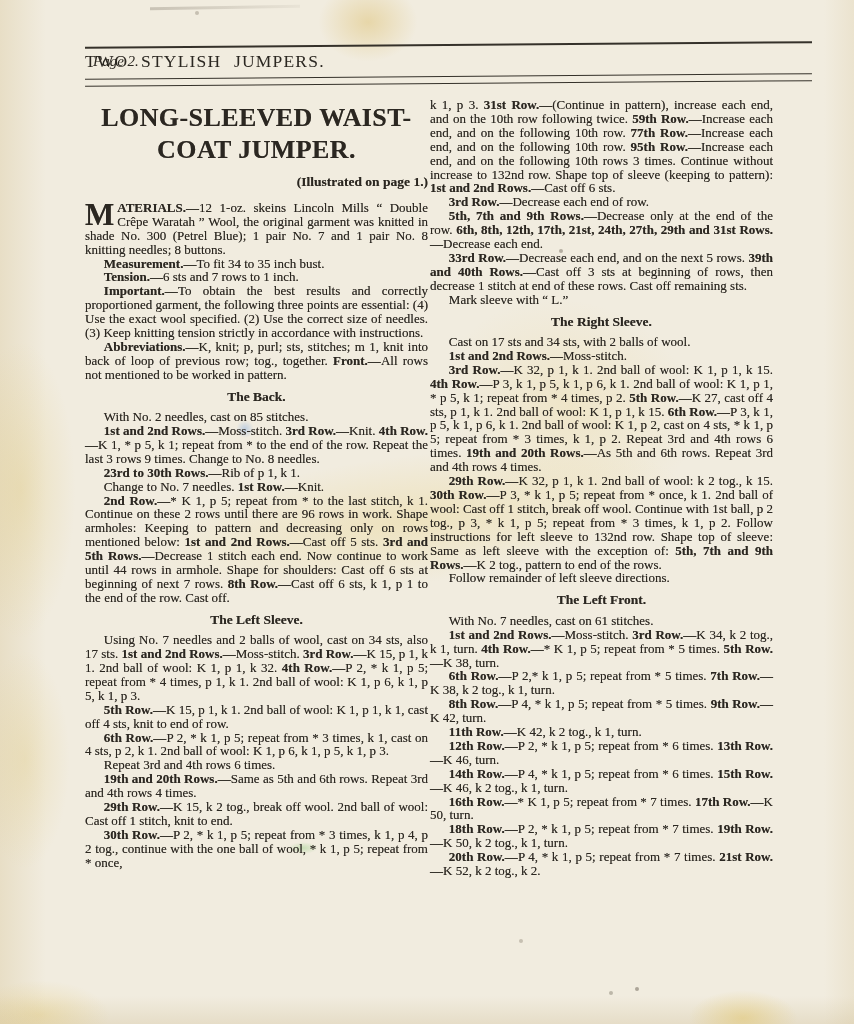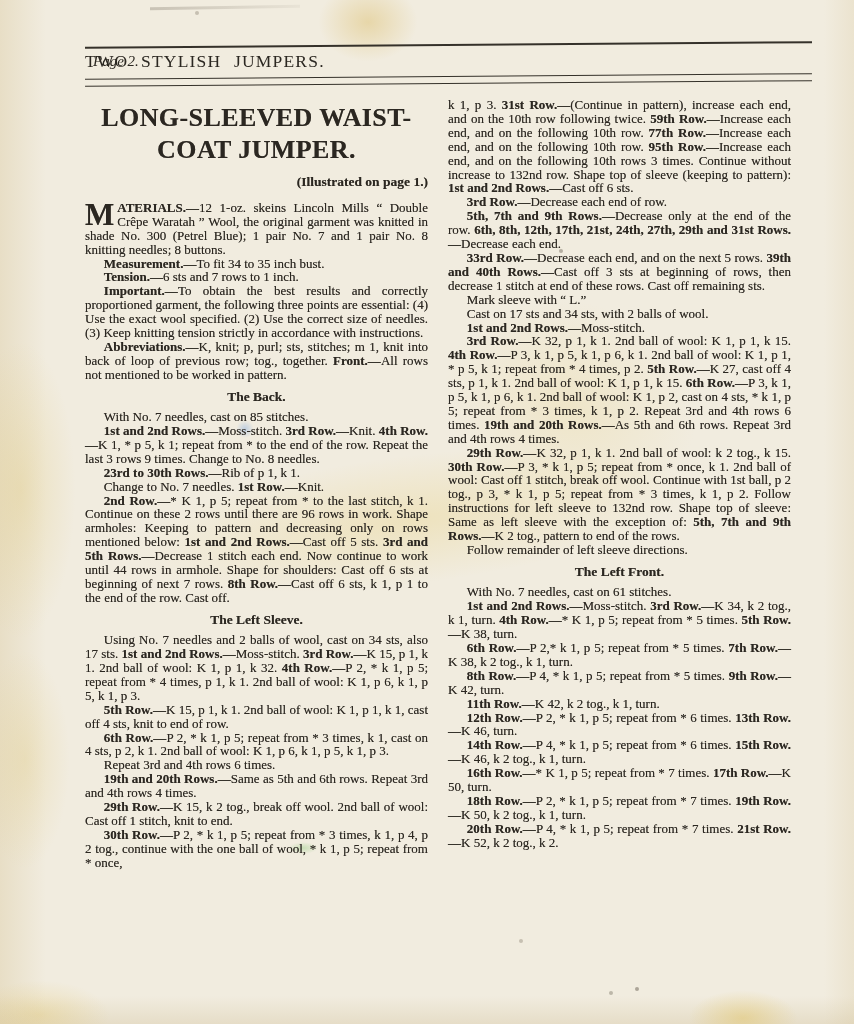--- a/index.html
+++ b/index.html
@@ -49,21 +49,21 @@
   
   .header{position:absolute;left:85px;top:44px;width:727px;z-index:2;}
   .rule-top{height:0;border-top:2px solid var(--rule,#35312a);transform:rotate(-0.45deg);}
   .header-row{position:relative;height:30px;}
   .page-label{position:absolute;left:8px;top:7px;font-style:italic;font-size:15px;}
   .journal-title{position:absolute;left:0;right:0;top:5px;text-align:left;
     font-size:17.5px;letter-spacing:1.2px;word-spacing:7px;font-weight:normal;}
   .rule-double{height:6px;border-top:1.8px solid var(--rule,#35312a);
     border-bottom:1.5px solid var(--rule,#35312a);transform:rotate(-0.45deg);}
   
-  .content{position:absolute;left:85px;top:98px;display:flex;gap:20px;z-index:2;}
+  .content{position:absolute;left:85px;top:98px;display:flex;gap:2px;z-index:2;}
   .col{width:343px;text-align:justify;font-size:13px;line-height:1.07;
     text-shadow:0 0 0.4px rgba(43,39,33,0.55);}
   .article-title{font-size:26px;line-height:1.22;text-align:center;font-weight:bold;
     letter-spacing:0.4px;margin:4px 0 10px 0;}
   .illustrated-note{text-align:right;font-weight:bold;font-size:13.5px;margin:0 0 11px 0;}
   .section-heading{font-size:13.5px;text-align:center;font-weight:bold;margin:8px 0 6px 0;}
   .para{margin:0;text-indent:1.45em;}
   .para.noindent{text-indent:0;}
   .para.dropcap-para{text-indent:0;}
   .para b{font-weight:bold;}
@@ -98,40 +98,41 @@
   <div class="content">
     <div class="col">
         <h1 class="article-title">LONG-SLEEVED WAIST-<br>COAT JUMPER.</h1>
         <div class="illustrated-note">(Illustrated on page 1.)</div>
         <p class="para dropcap-para"><span class="dropcap">M</span><b>ATERIALS.—</b><span>12 1-oz. skeins Lincoln Mills “ Double Crêpe Waratah ” Wool, the original garment was knitted in shade No. 300 (Petrel Blue); 1 pair No. 7 and 1 pair No. 8 knitting needles; 8 buttons.</span></p>
         <p class="para"><b>Measurement.—</b><span>To fit 34 to 35 inch bust.</span></p>
         <p class="para"><b>Tension.—</b><span>6 sts and 7 rows to 1 inch.</span></p>
         <p class="para"><b>Important.—</b><span>To obtain the best results and correctly proportioned garment, the following three points are essential: (4) Use the exact wool specified.  (2) Use the correct size of needles.  (3) Keep knitting tension strictly in accordance with instructions.</span></p>
         <p class="para"><b>Abbreviations.—</b><span>K, knit; p, purl; sts, stitches; m 1, knit into back of loop of previous row; tog., together.  </span><b>Front.—</b><span>All rows not mentioned to be worked in pattern.</span></p>
         <h2 class="section-heading">The Back.</h2>
-        <p class="para"><span>With No. 7 needles, cast on 85 stitches.</span></p>
+        <p class="para"><span>With No. 2 needles, cast on 85 stitches.</span></p>
         <p class="para"><b>1st and 2nd Rows.—</b><span>Moss-stitch.  </span><b>3rd Row.—</b><span>Knit.  </span><b>4th Row.—</b><span>K 1, * p 5, k 1; repeat from * to the end of the row.  Repeat the last 3 rows 9 times.  Change to No. 8 needles.</span></p>
         <p class="para"><b>23rd to 30th Rows.—</b><span>Rib of p 1, k 1.</span></p>
         <p class="para"><span>Change to No. 7 needles.  </span><b>1st Row.—</b><span>Knit.</span></p>
         <p class="para"><b>2nd Row.—</b><span>* K 1, p 5; repeat from * to the last stitch, k 1.  Continue on these 2 rows until there are 96 rows in work.  Shape armholes: Keeping to pattern and decreasing only on rows mentioned below: </span><b>1st and 2nd Rows.—</b><span>Cast off 5 sts.  </span><b>3rd and 5th Rows.—</b><span>Decrease 1 stitch each end.  Now continue to work until 44 rows in armhole.  Shape for shoulders: Cast off 6 sts at beginning of next 7 rows.  </span><b>8th Row.—</b><span>Cast off 6 sts, k 1, p 1 to the end of the row.  Cast off.</span></p>
         <h2 class="section-heading">The Left Sleeve.</h2>
         <p class="para"><span>Using No. 7 needles and 2 balls of wool, cast on 34 sts, also 17 sts.  </span><b>1st and 2nd Rows.—</b><span>Moss-stitch.  </span><b>3rd Row.—</b><span>K 15, p 1, k 1.  2nd ball of wool: K 1, p 1, k 32.  </span><b>4th Row.—</b><span>P 2, * k 1, p 5; repeat from * 4 times, p 1, k 1.  2nd ball of wool: K 1, p 6, k 1, p 5, k 1, p 3.</span></p>
         <p class="para"><b>5th Row.—</b><span>K 15, p 1, k 1.  2nd ball of wool: K 1, p 1, k 1, cast off 4 sts, knit to end of row.</span></p>
         <p class="para"><b>6th Row.—</b><span>P 2, * k 1, p 5; repeat from * 3 times, k 1, cast on 4 sts, p 2, k 1.  2nd ball of wool: K 1, p 6, k 1, p 5, k 1, p 3.</span></p>
         <p class="para"><span>Repeat 3rd and 4th rows 6 times.</span></p>
         <p class="para"><b>19th and 20th Rows.—</b><span>Same as 5th and 6th rows.  Repeat 3rd and 4th rows 4 times.</span></p>
         <p class="para"><b>29th Row.—</b><span>K 15, k 2 tog., break off wool. 2nd ball of wool: Cast off 1 stitch, knit to end.</span></p>
         <p class="para"><b>30th Row.—</b><span>P 2, * k 1, p 5; repeat from * 3 times, k 1, p 4, p 2 tog., continue with the one ball of wool, * k 1, p 5; repeat from * once,</span></p>
       </div>
     <div class="col">
         <p class="para noindent"><span>k 1, p 3.  </span><b>31st Row.—</b><span>(Continue in pattern), increase each end, and on the 10th row following twice.  </span><b>59th Row.—</b><span>Increase each end, and on the following 10th row.  </span><b>77th Row.—</b><span>Increase each end, and on the following 10th row. </span><b>95th Row.—</b><span>Increase each end, and on the following 10th rows 3 times.  Continue without increase to 132nd row.  Shape top of sleeve (keeping to pattern): </span><b>1st and 2nd Rows.—</b><span>Cast off 6 sts.</span></p>
         <p class="para"><b>3rd Row.—</b><span>Decrease each end of row.</span></p>
         <p class="para"><b>5th, 7th and 9th Rows.—</b><span>Decrease only at the end of the row.  </span><b>6th, 8th, 12th, 17th, 21st, 24th, 27th, 29th and 31st Rows.—</b><span>Decrease each end.</span></p>
         <p class="para"><b>33rd Row.—</b><span>Decrease each end, and on the next 5 rows.  </span><b>39th and 40th Rows.—</b><span>Cast off 3 sts at beginning of rows, then decrease 1 stitch at end of these rows.  Cast off remaining sts.</span></p>
         <p class="para"><span>Mark sleeve with “ L.”</span></p>
+        <h2 class="section-heading">The Right Sleeve.</h2>
         <p class="para"><span>Cast on 17 sts and 34 sts, with 2 balls of wool.</span></p>
         <p class="para"><b>1st and 2nd Rows.—</b><span>Moss-stitch.</span></p>
         <p class="para"><b>3rd Row.—</b><span>K 32, p 1, k 1.  2nd ball of wool: K 1, p 1, k 15.  </span><b>4th Row.—</b><span>P 3, k 1, p 5, k 1, p 6, k 1.  2nd ball of wool: K 1, p 1, * p 5, k 1; repeat from * 4 times, p 2.  </span><b>5th Row.—</b><span>K 27, cast off 4 sts, p 1, k 1.  2nd ball of wool: K 1, p 1, k 15.  </span><b>6th Row.—</b><span>P 3, k 1, p 5, k 1, p 6, k 1.  2nd ball of wool: K 1, p 2, cast on 4 sts, * k 1, p 5; repeat from * 3 times, k 1, p 2.  Repeat 3rd and 4th rows 6 times.  </span><b>19th and 20th Rows.—</b><span>As 5th and 6th rows.  Repeat 3rd and 4th rows 4 times.</span></p>
         <p class="para"><b>29th Row.—</b><span>K 32, p 1, k 1.  2nd ball of wool: k 2 tog., k 15.  </span><b>30th Row.—</b><span>P 3, * k 1, p 5; repeat from * once, k 1.  2nd ball of wool: Cast off 1 stitch, break off wool.  Continue with 1st ball, p 2 tog., p 3, * k 1, p 5; repeat from * 3 times, k 1, p 2.  Follow instructions for left sleeve to 132nd row.  Shape top of sleeve: Same as left sleeve with the exception of: </span><b>5th, 7th and 9th Rows.—</b><span>K 2 tog., pattern to end of the rows.</span></p>
         <p class="para"><span>Follow remainder of left sleeve directions.</span></p>
         <h2 class="section-heading">The Left Front.</h2>
         <p class="para"><span>With No. 7 needles, cast on 61 stitches.</span></p>
         <p class="para"><b>1st and 2nd Rows.—</b><span>Moss-stitch.  </span><b>3rd Row.—</b><span>K 34, k 2 tog., k 1, turn.  </span><b>4th Row.—</b><span>* K 1, p 5; repeat from * 5 times.  </span><b>5th Row.—</b><span>K 38, turn.</span></p>
         <p class="para"><b>6th Row.—</b><span>P 2,* k 1, p 5; repeat from * 5 times.  </span><b>7th Row.—</b><span>K 38, k 2 tog., k 1, turn.</span></p>
         <p class="para"><b>8th Row.—</b><span>P 4, * k 1, p 5; repeat from * 5 times.  </span><b>9th Row.—</b><span>K 42, turn.</span></p>

